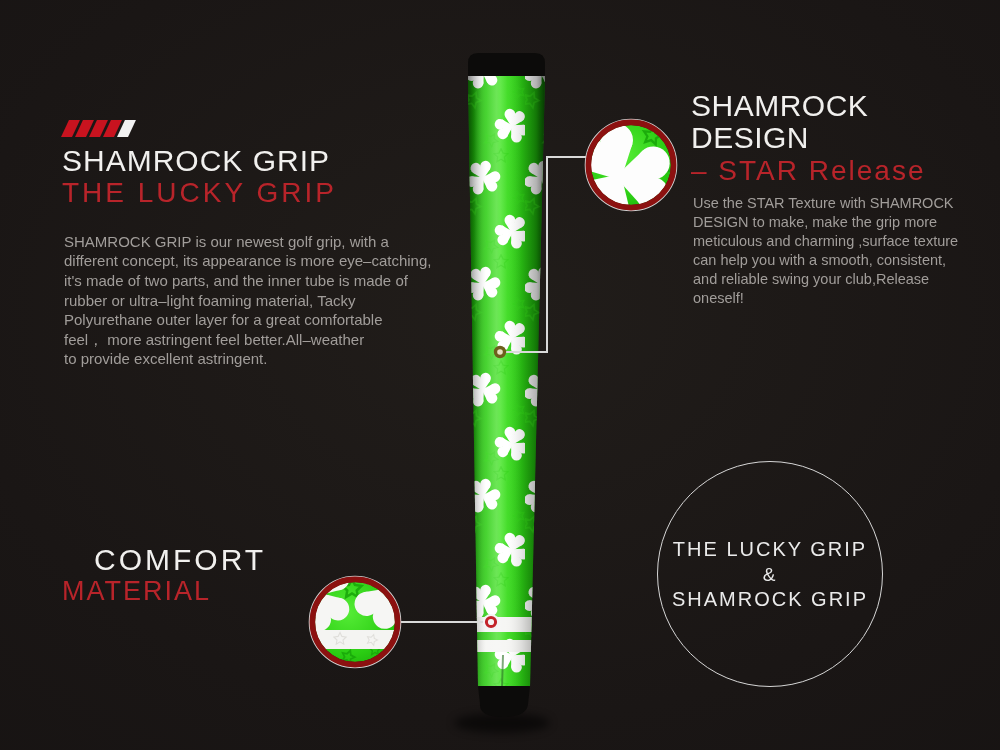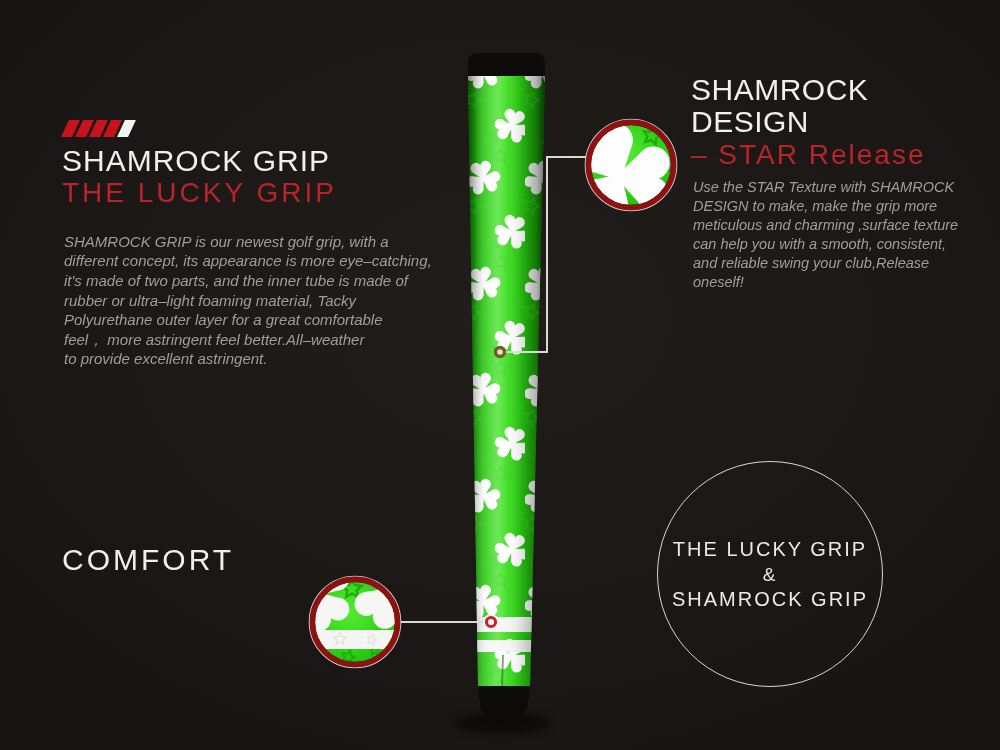--- a/index.html
+++ b/index.html
@@ -11,26 +11,26 @@
   }
   svg.art{position:absolute;left:0;top:0;}
   .block{position:absolute;}
   .block.tl{left:62px;top:120px;width:420px;}
   .block.tr{left:691px;top:74px;width:300px;}
   .block.bl{left:62px;top:544px;width:330px;}
   .hatch{display:flex;gap:3px;height:17px;margin-left:3px;}
   .hatch span{display:block;width:11px;height:17px;background:var(--hatch-red,#c8131f);transform:skewX(-25deg);}
   .hatch span.w{background:#f2f2f2;}
   h1.title{margin:8px 0 0 0;font-weight:400;font-size:30px;line-height:1.08;color:var(--title-white,#f1f0ee);letter-spacing:1px;}
-  .tr h1.title{margin-top:0;letter-spacing:0.5px;}
+  .tr h1.title{margin-top:16px;letter-spacing:0.5px;}
   h2.subtitle{margin:0;font-weight:400;font-size:28px;line-height:1.12;color:var(--accent-red,#b8242a);letter-spacing:3px;}
   .tr h2.subtitle{letter-spacing:2px;}
-  .bl h1.title{margin-top:0;letter-spacing:3px;}
+  .bl h1.title{margin-top:0;letter-spacing:3px;margin-left:32px;}
   .bl h2.subtitle{font-size:27px;letter-spacing:2px;}
-  p.body{margin:23px 0 0 2px;font-size:15px;line-height:19.6px;color:var(--body-gray,#a19d9a);white-space:pre-line;font-style:italic;}
+  p.body{margin:23px 0 0 2px;font-size:15px;line-height:19.6px;color:var(--body-gray,#a19d9a);white-space:pre-line;}
   .tr p.body{margin-top:8px;font-size:14.5px;line-height:19px;}
   .bl p.body{margin-top:10px;line-height:19.5px;}
   .badge{
     position:absolute;left:657px;top:461px;width:226px;height:226px;border-radius:50%;
     border:1.5px solid #d6d6d6;box-sizing:border-box;
     display:flex;flex-direction:column;align-items:center;justify-content:center;gap:2px;
     color:#eaeaea;font-size:20px;letter-spacing:2px;line-height:23px;text-align:center;
   }
   .badge .amp{font-size:19px;}
 </style>
@@ -200,20 +200,21 @@
     <p class="body">Use the STAR Texture with SHAMROCK
 DESIGN to make, make the grip more
 meticulous and charming ,surface texture
 can help you with a smooth, consistent,
 and reliable swing your club,Release
 oneself!</p>
   </div>
 
   <div class="block bl">
     <h1 class="title">COMFORT</h1>
+    <h2 class="subtitle">MATERIAL</h2>
   </div>
 
   <div class="badge">
     <div>THE LUCKY GRIP</div>
     <div class="amp">&amp;</div>
     <div>SHAMROCK GRIP</div>
   </div>
 
 </div>
 

